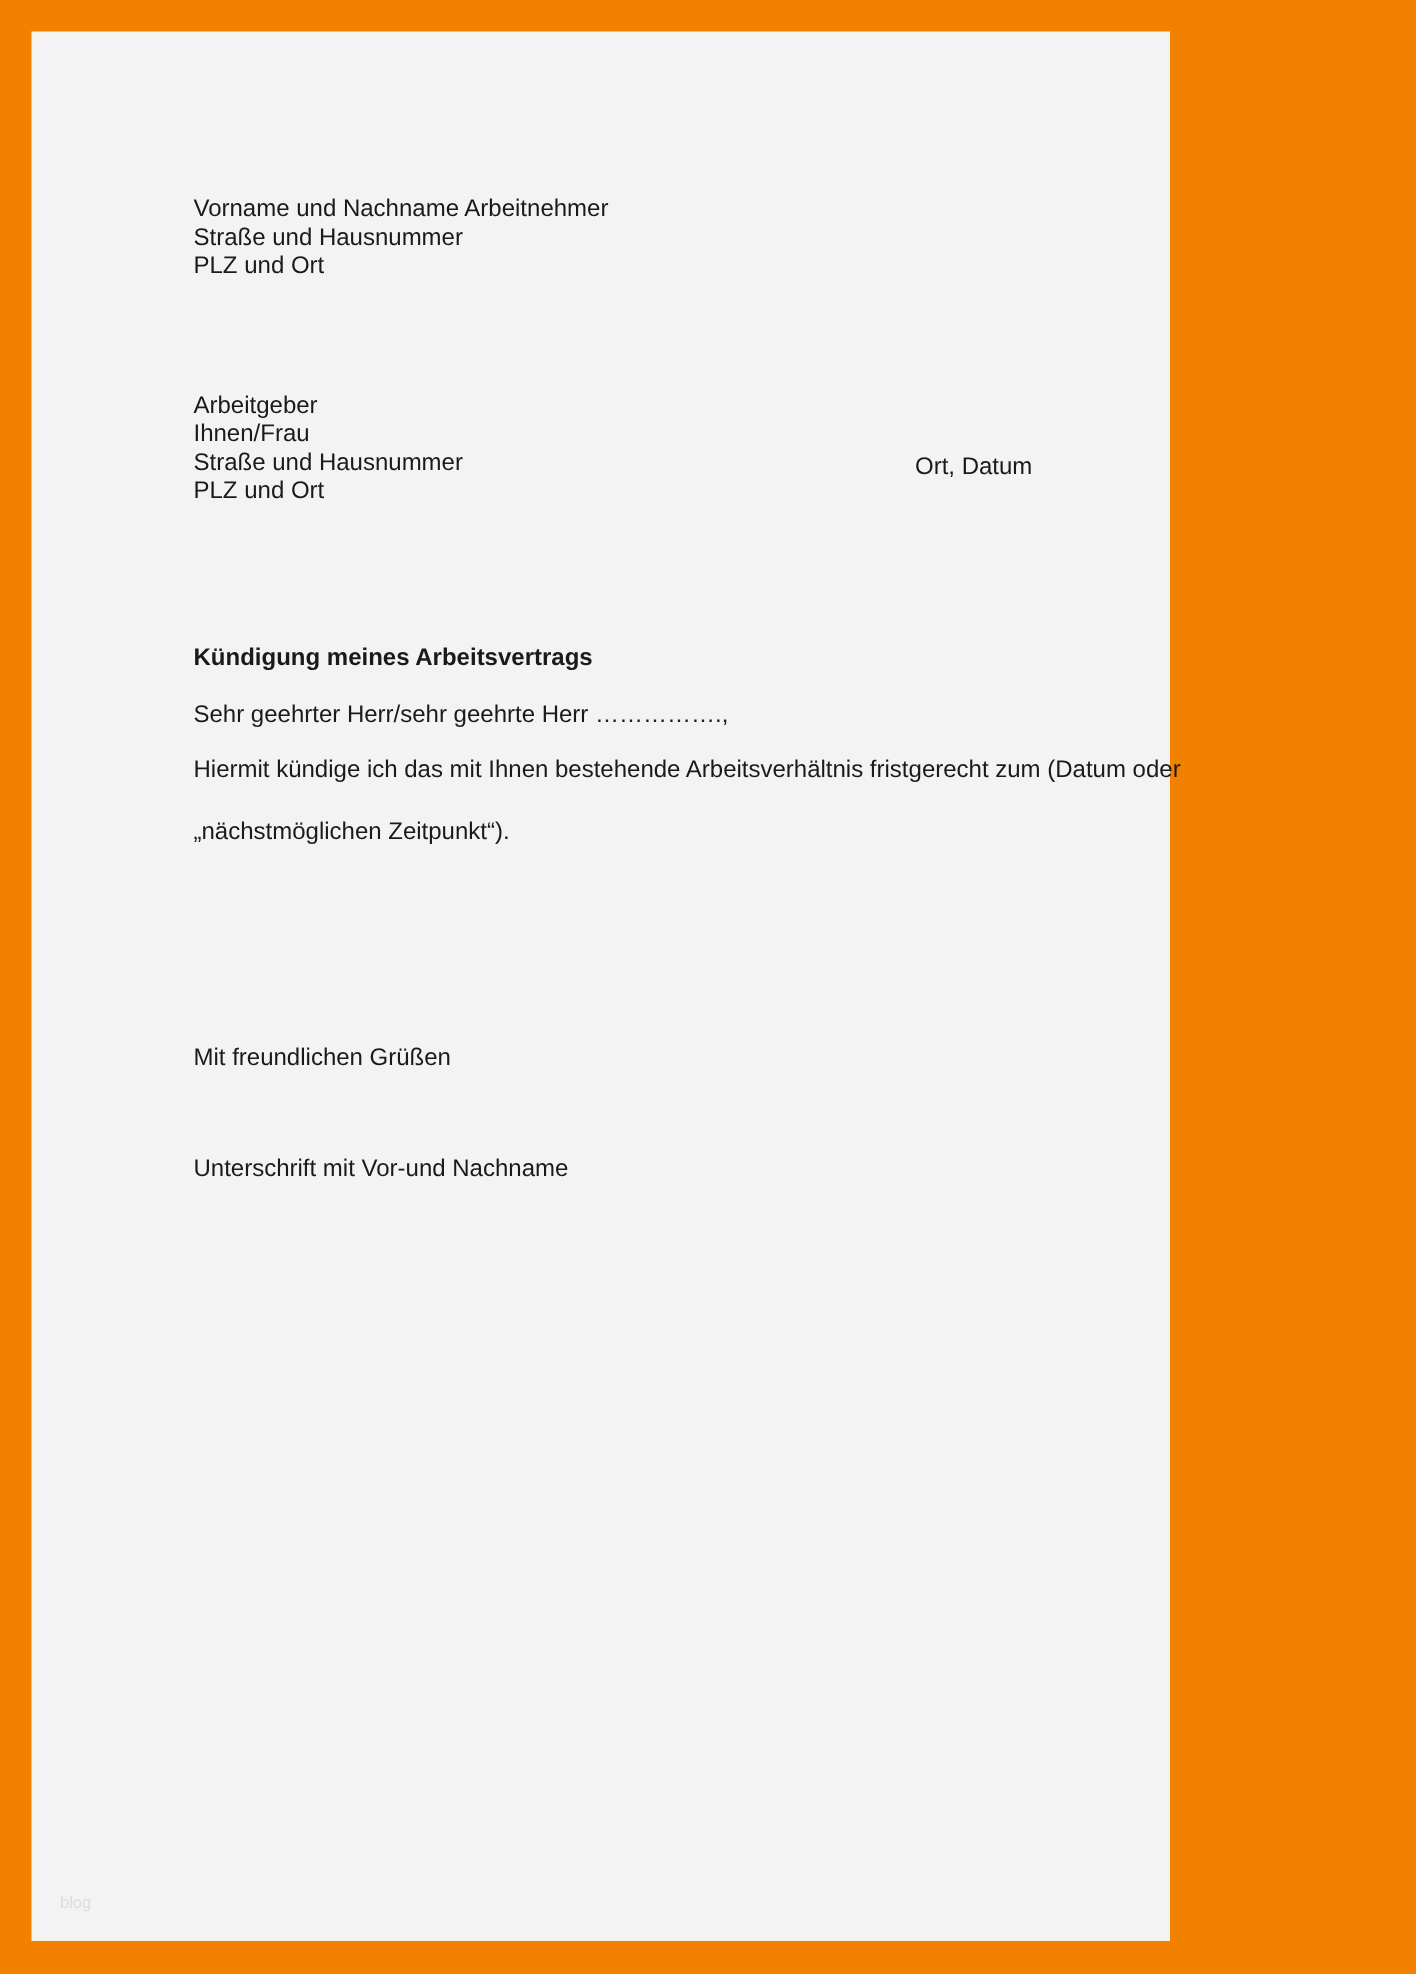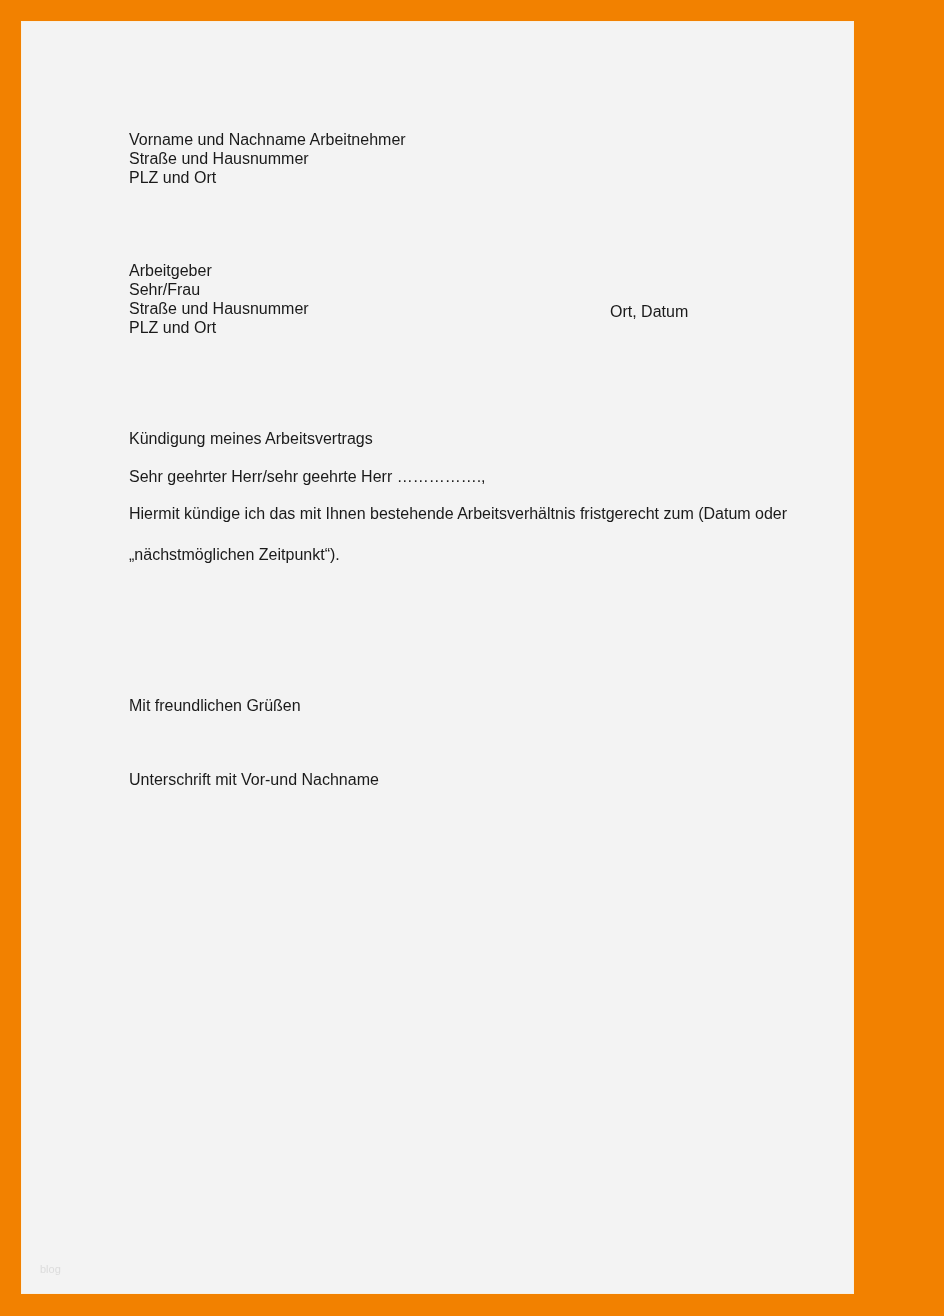--- a/index.html
+++ b/index.html
@@ -6,50 +6,50 @@
   body {
     width: 944px; height: 1316px;
     background: #f28100;
     position: relative;
     overflow: hidden;
     font-family: "Liberation Sans", "DejaVu Sans", sans-serif;
   }
   .page {
     position: absolute;
     left: 21px; top: 21px;
-    width: 833px; height: 1273px;
+    width: 759px; height: 1273px;
     background: #f3f3f3;
     box-shadow: inset 0 0 0 1px #f7f0e4;
   }
   .line {
     position: absolute;
     left: 108px;
     font-size: 16px;
     color: #1a1a1a;
     white-space: nowrap;
     line-height: 19px;
   }
-  .bold { font-weight: normal; }
+  .bold { font-weight: bold; }
   .watermark {
     position: absolute;
     left: 19px; top: 1242px;
     font-size: 11px;
     color: #dcdcdc;
   }
 </style>
 </head>
 <body>
 
 <div class="page">
   <div class="line" style="top:109px">Vorname und Nachname Arbeitnehmer</div>
   <div class="line" style="top:128px">Straße und Hausnummer</div>
   <div class="line" style="top:147px">PLZ und Ort</div>
 
   <div class="line" style="top:240px">Arbeitgeber</div>
-  <div class="line" style="top:259px">Sehr/Frau</div>
+  <div class="line" style="top:259px">Ihnen/Frau</div>
   <div class="line" style="top:278px">Straße und Hausnummer</div>
   <div class="line" style="top:297px">PLZ und Ort</div>
   <div class="line" style="top:281px; left:589px">Ort, Datum</div>
 
   <div class="line bold" style="top:408px">Kündigung meines Arbeitsvertrags</div>
   <div class="line" style="top:446px">Sehr geehrter Herr/sehr geehrte Herr …………….,</div>
 
   <div class="line" style="top:483px">Hiermit kündige ich das mit Ihnen bestehende Arbeitsverhältnis fristgerecht zum (Datum oder</div>
   <div class="line" style="top:524px">„nächstmöglichen Zeitpunkt“).</div>
 

